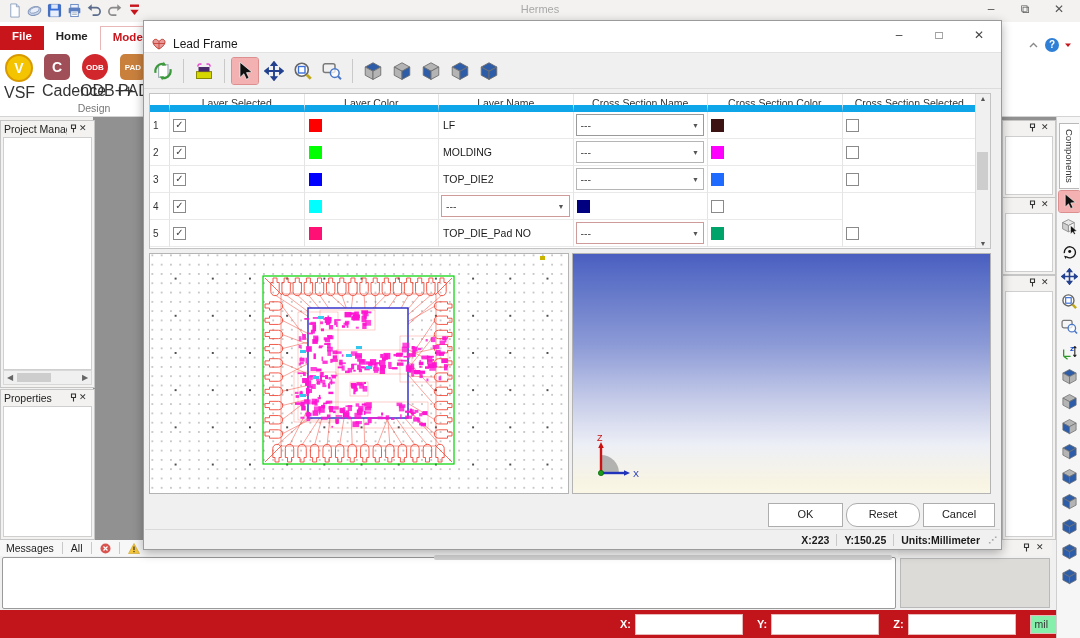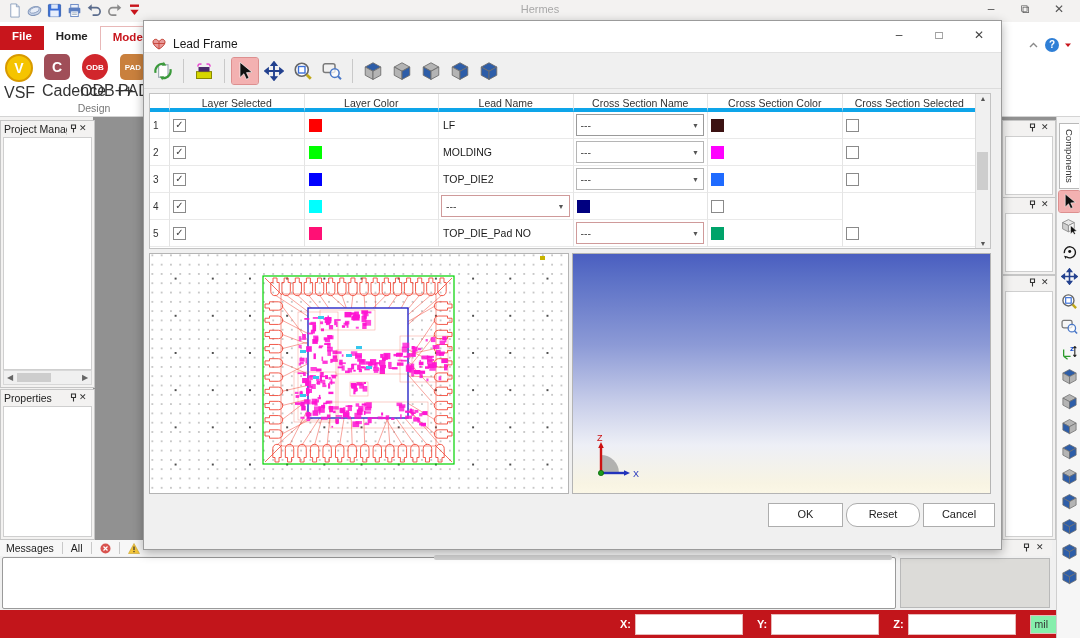--- a/index.html
+++ b/index.html
@@ -73,21 +73,21 @@
   .dlgbtn{width:40px;height:28px;text-align:center;line-height:28px;color:#444;font-size:12px;}
   #dlg-toolbar{position:absolute;left:0;top:31px;width:100%;height:37px;background:#f0f0f0;border-top:1px solid #e2e2e2;border-bottom:1px solid #dcdcdc;display:flex;align-items:center;padding-left:6px;box-sizing:border-box;gap:3px;}
   .dtb-btn{width:26px;height:26px;display:flex;align-items:center;justify-content:center;border-radius:2px;}
   .dtb-btn svg{width:20px;height:20px;}
   .dtb-btn.active{background:#f3b1b1;outline:1px solid #dd8f8f;}
   .dtb-sep{width:1px;height:24px;background:#c9c9c9;margin:0 4px;}
   
   #dlg-table{position:absolute;left:5px;top:72px;width:842px;height:156px;background:#fff;border:1px solid #c3c3c3;box-sizing:border-box;font-size:10.5px;}
   .trow{display:grid;grid-template-columns:20px repeat(6,1fr);width:827px;}
   .trow.hdr{height:18px;line-height:18px;font-size:10.5px;color:#333;}
-  .trow.hdr .tcell{text-align:center;border-bottom:4px solid #0ea5e9;}
+  .trow.hdr .tcell{text-align:center;border-bottom:7px solid #0ea5e9;}
   .tcell{border-right:1px solid #e4e4e4;border-bottom:1px solid #e9e9e9;position:relative;overflow:hidden;}
   .trow.body{height:27px;}
   .rownum{font-size:10px;color:#333;text-align:left;padding-left:3px;line-height:27px;}
   .cb{position:absolute;left:3px;top:7px;width:11px;height:11px;background:#fff;border:1px solid #8a8a8a;font-size:10px;line-height:10px;text-align:center;color:#404040;}
   .swatch{position:absolute;left:4px;top:7px;width:13px;height:13px;}
   .lname{line-height:27px;padding-left:4px;color:#1a1a1a;}
   .combo{position:absolute;left:2px;right:3px;top:2px;bottom:2px;background:#fff;border:1px solid #b5b5b5;display:flex;align-items:center;justify-content:space-between;padding:0 4px;color:#444;}
   .combo .caret{font-size:7px;color:#555;}
   #tbl-vscroll{position:absolute;right:0;top:0;bottom:0;width:14px;background:#f0f0f0;border-left:1px solid #dcdcdc;}
   #tbl-vscroll .a{position:absolute;left:0;width:14px;text-align:center;font-size:7px;color:#555;}
@@ -535,21 +535,21 @@
           </svg>
         </div>
       </div>
 
     <div id="dlg-table">
       <div id="tbl-head">
           <div class="trow hdr">
             <div class="tcell"></div>
             <div class="tcell">Layer Selected</div>
             <div class="tcell">Layer Color</div>
-            <div class="tcell">Lead Name</div>
+            <div class="tcell">Layer Name</div>
             <div class="tcell">Cross Section Name</div>
             <div class="tcell">Cross Section Color</div>
             <div class="tcell">Cross Section Selected</div>
           </div>
         </div>
       <div id="tbl-body">
           <div class="trow body">
             <div class="tcell rownum">1</div>
             <div class="tcell">
               <div class="cb">✓</div>
@@ -1101,15 +1101,23 @@
         <circle cx="8" cy="40" r="2.6" fill="#1a9a1a" stroke="#0a6a0a" stroke-width="0.8"></circle>
         <text x="4" y="8" font-size="9" fill="#cc1111">Z</text>
         <text x="40" y="44" font-size="9" fill="#2233bb">X</text>
       </svg>
     </div>
 
     <div class="dlg-push" style="left:624px;width:73px;">OK</div>
     <div class="dlg-push" style="left:702px;width:72px;border-radius:11px;">Reset</div>
     <div class="dlg-push" style="left:779px;width:70px;">Cancel</div>
 
+    <div id="dlg-status">
+      <span>X:223</span>
+      <span class="st-sep"></span>
+      <span>Y:150.25</span>
+      <span class="st-sep"></span>
+      <span>Units:Millimeter</span>
+      <span id="dlg-grip">⋰</span>
+    </div>
   </div>
 
 </div>
 
 </body></html>

